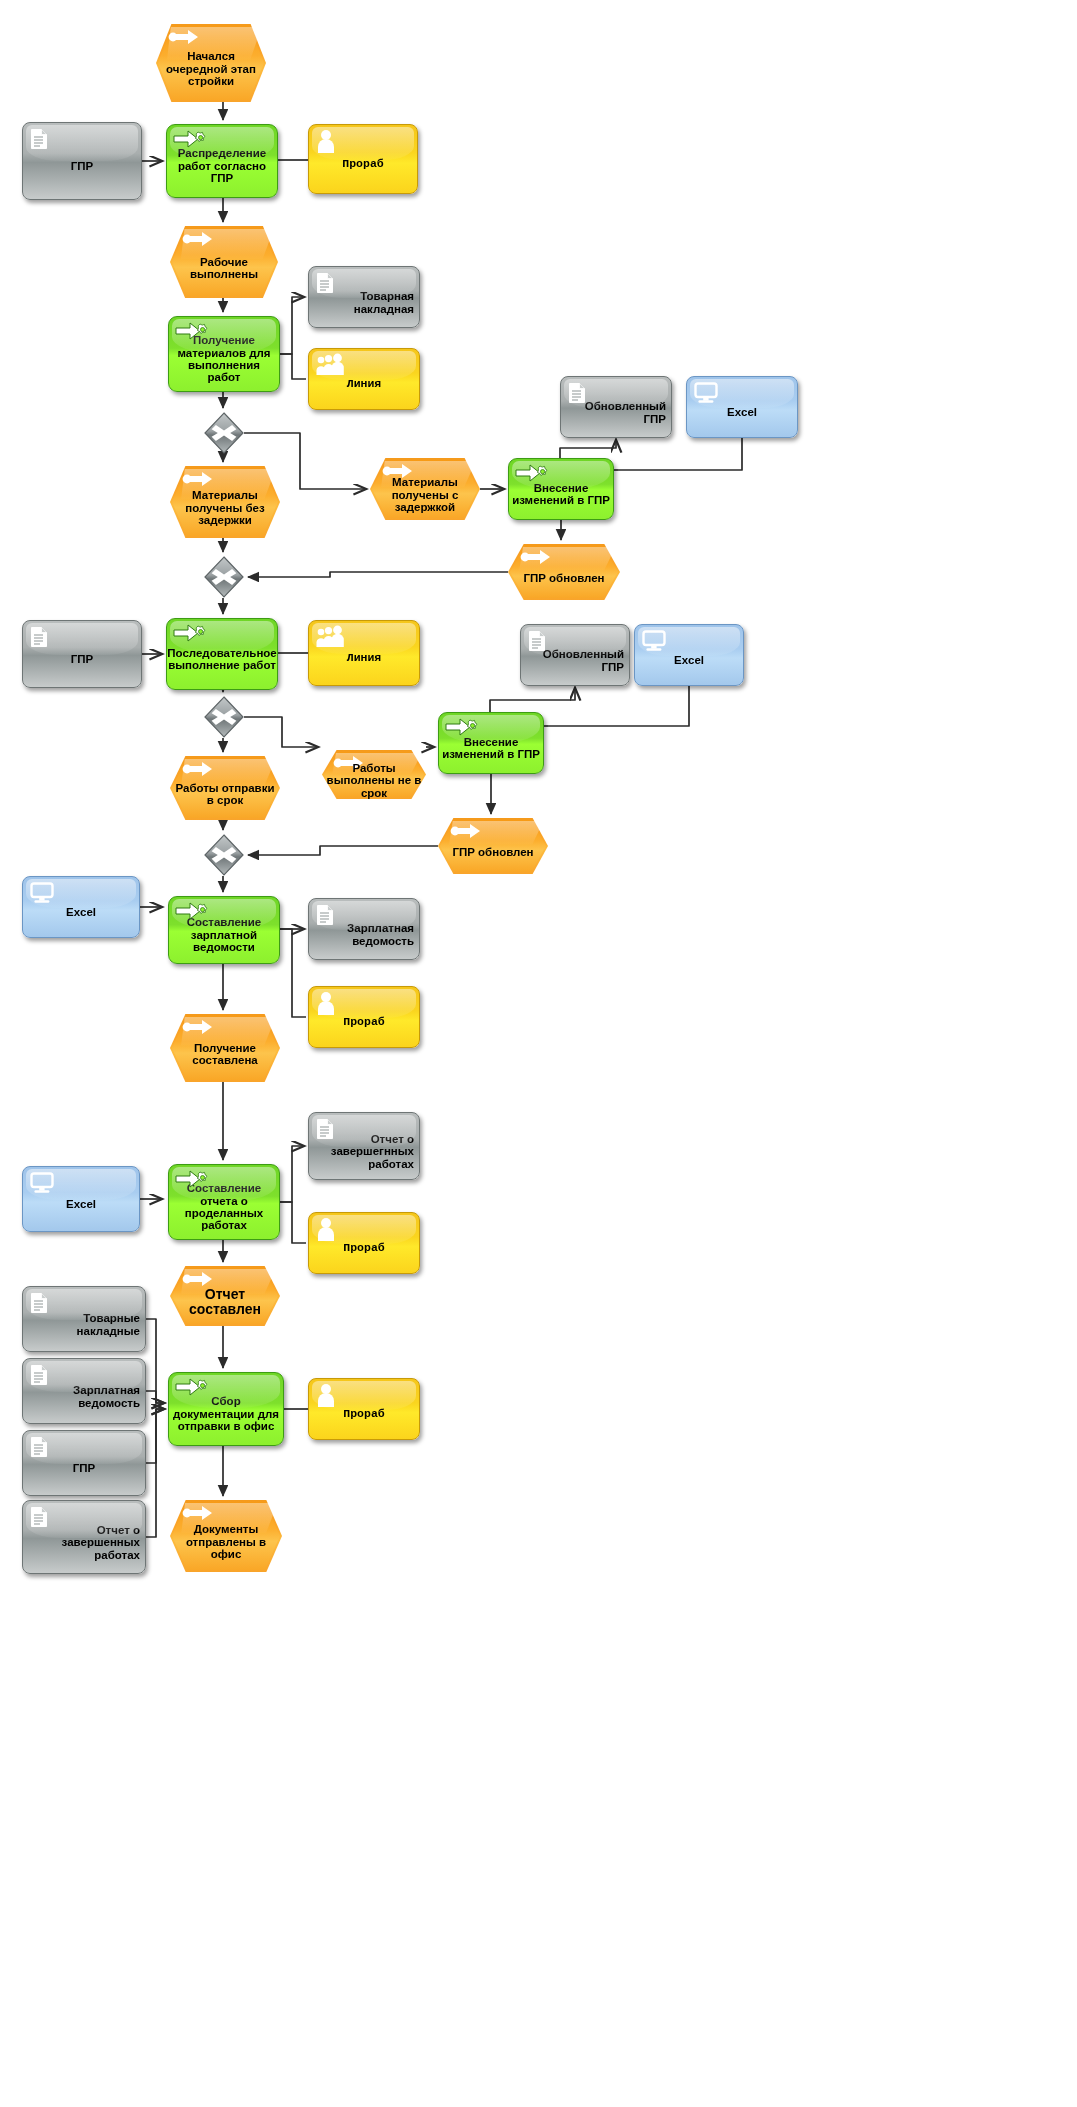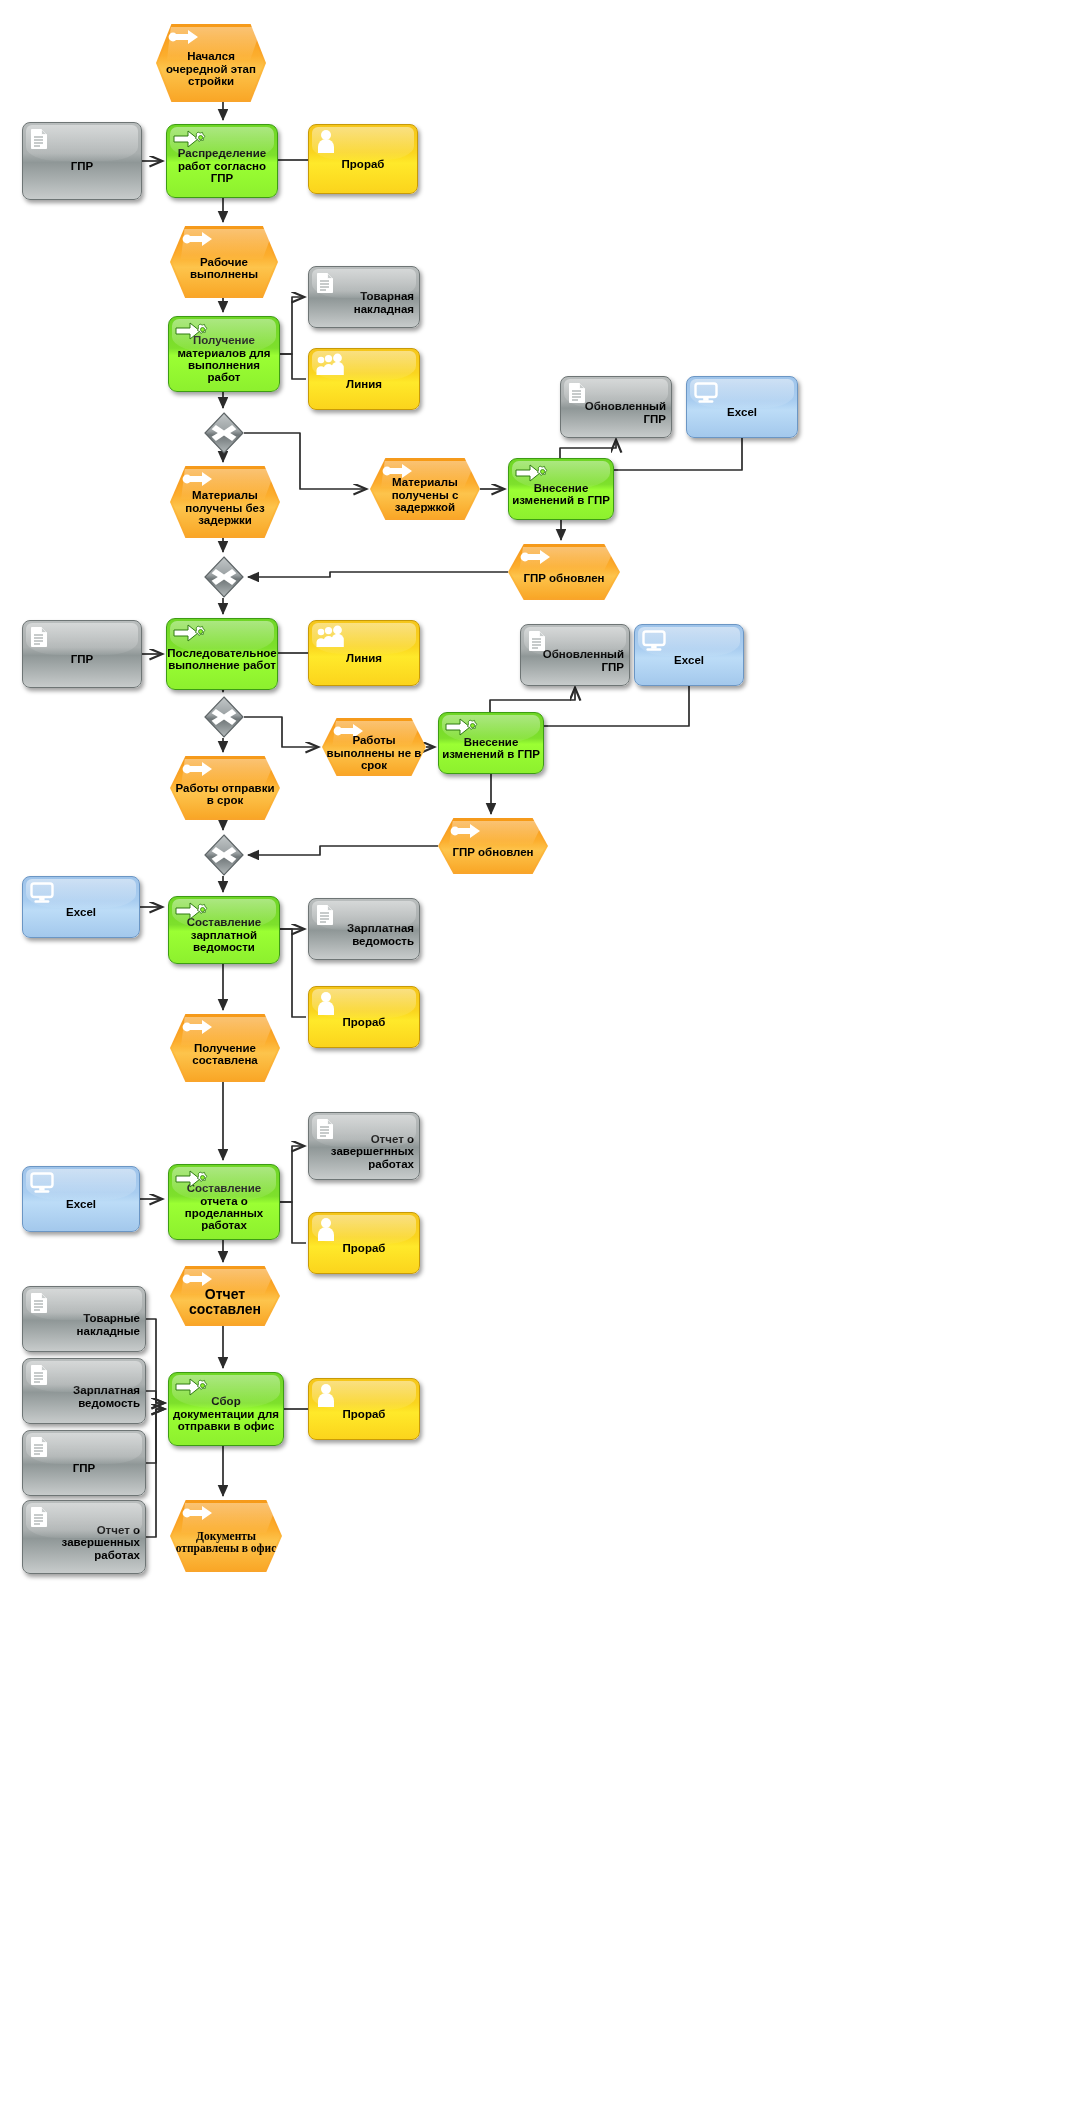--- a/index.html
+++ b/index.html
@@ -73,21 +73,21 @@
     border:1px solid #c79a08;
     box-shadow:2px 3px 4px rgba(0,0,0,.38);
     display:flex;align-items:center;justify-content:center;
   }
   .org .gloss{
     position:absolute;left:3px;right:3px;top:2px;height:48%;
     border-radius:6px 6px 30% 30%/6px 6px 14px 14px;
     background:linear-gradient(to bottom,rgba(255,255,255,.45),rgba(255,255,255,.04));
     pointer-events:none;
   }
-  .org .lbl{text-align:center;color:#000;font-weight:bold;line-height:1.1;padding:0 5px;margin-top:10px;}
+  .org .lbl{text-align:center;color:#000;font-weight:bold;line-height:1.1;padding:0 5px;margin-top:10px;font-family:Liberation Mono, monospace;}
 
   
   .sys{
     border-radius:8px;
     background:linear-gradient(to bottom,#9fc4ea 0%,#a9cdf0 40%,#bcdcf7 55%,#a3c8ec 100%);
     border:1px solid #6b96c4;
     box-shadow:2px 3px 4px rgba(0,0,0,.38);
     display:flex;align-items:center;justify-content:center;
   }
   .sys .gloss{
@@ -504,21 +504,21 @@
             <stop offset="0%" stop-color="#c3c8c9"></stop>
             <stop offset="45%" stop-color="#9ba1a3"></stop>
             <stop offset="55%" stop-color="#6f7678"></stop>
             <stop offset="100%" stop-color="#b4babb"></stop>
           </linearGradient>
         </defs>
         <path d="M21 1 L41 22 L21 43 L1 22 Z" fill="url(#gwg)" stroke="#5d6466" stroke-width="1.2"></path>
         <path d="M12.5 13.5 L21 19.5 L29.5 13.5 L34 18 L27.5 22 L34 26 L29.5 30.5 L21 24.5 L12.5 30.5 L8 26 L14.5 22 L8 18 Z" fill="#ffffff"></path>
       </svg>
     </div>
-    <div class="node ev" style="left: 322px; top: 718px; width: 104px; height: 58px;">
+    <div class="node ev" style="left: 322px; top: 750px; width: 104px; height: 49px;">
       <div class="inner"></div>
       <div class="gloss"></div>
       <span class="ic ic-ev">
         <svg width="34" height="16" viewBox="0 0 34 16">
           <circle cx="5" cy="8" r="4.4" fill="#fff"></circle>
           <path d="M7 5 h13 v-4 l10 7 -10 7 v-4 H7 z" fill="#fff"></path>
         </svg>
       </span>
       <div class="lbl" style="font-size: 11.5px;">Работы выполнены не в срок</div>
     </div>
@@ -773,21 +773,21 @@
     <div class="node org" style="left: 308px; top: 1378px; width: 112px; height: 62px;">
       <div class="gloss"></div>
       <span class="ic ic-org">
         <svg width="20" height="24" viewBox="0 0 20 24">
           <circle cx="10" cy="6" r="5" fill="#fff"></circle>
           <path d="M2 24 v-6 a8 8 0 0 1 16 0 v6 z" fill="#fff"></path>
         </svg>
       </span>
       <div class="lbl" style="font-size: 11.5px;">Прораб</div>
     </div>
-    <div class="node ev" style="left: 170px; top: 1500px; width: 112px; height: 72px; font-family: Liberation Serif, serif;">
+    <div class="node ev" style="left: 170px; top: 1500px; width: 112px; height: 72px;">
       <div class="inner"></div>
       <div class="gloss"></div>
       <span class="ic ic-ev">
         <svg width="34" height="16" viewBox="0 0 34 16">
           <circle cx="5" cy="8" r="4.4" fill="#fff"></circle>
           <path d="M7 5 h13 v-4 l10 7 -10 7 v-4 H7 z" fill="#fff"></path>
         </svg>
       </span>
       <div class="lbl" style="font-size: 11.5px;">Документы отправлены в офис</div>
     </div>

